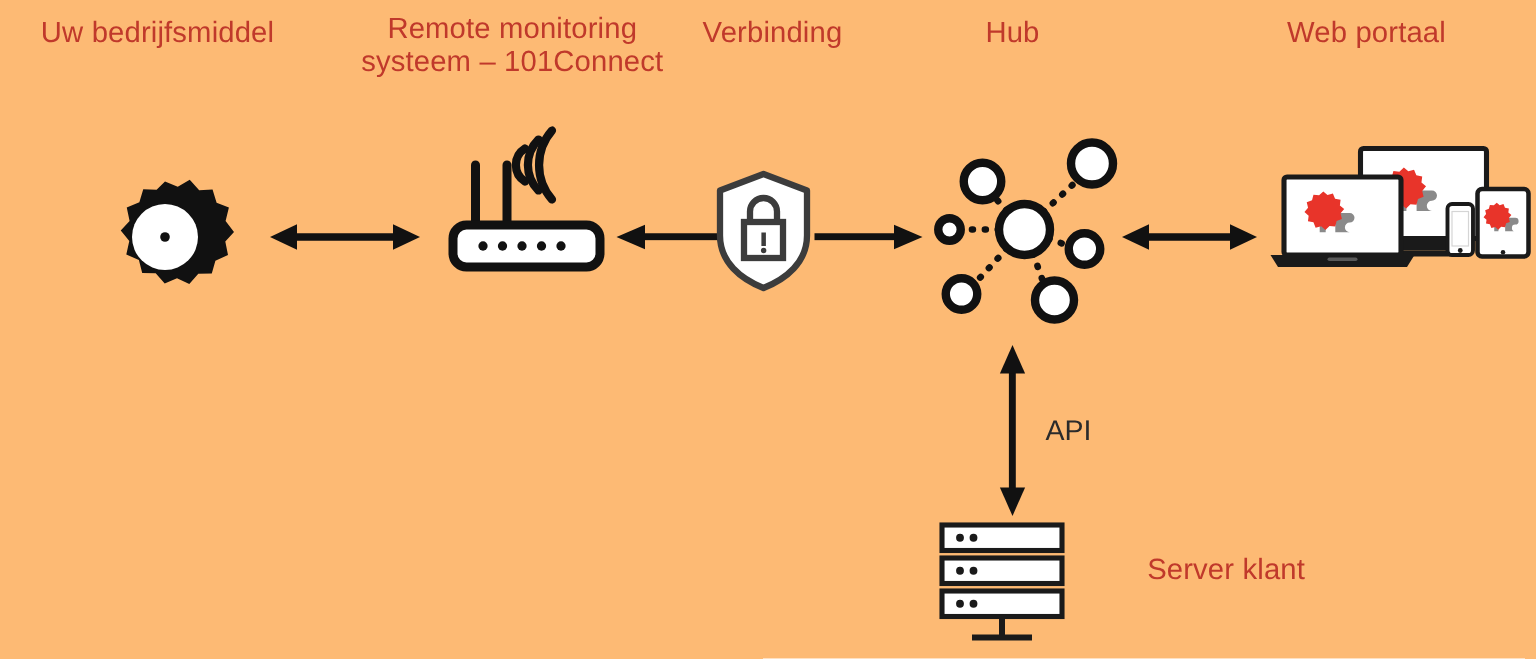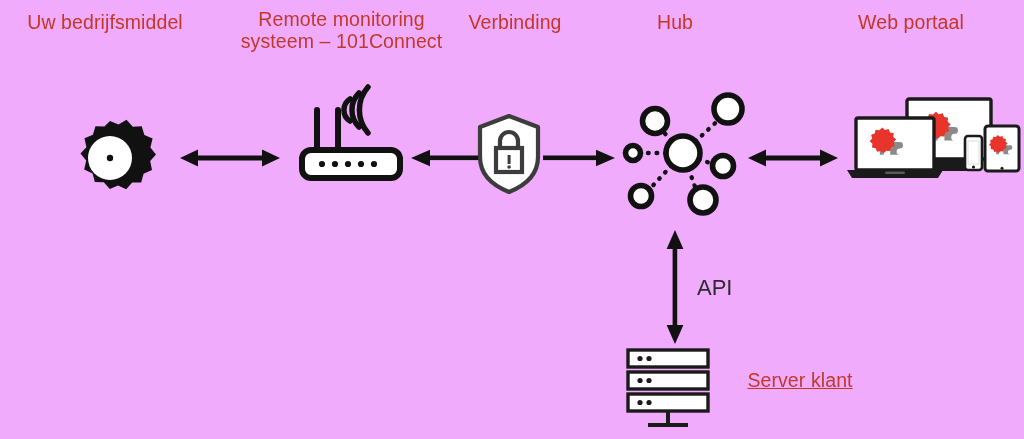--- a/index.html
+++ b/index.html
@@ -8,42 +8,42 @@
     padding: 0;
     background: #ffffff;
   }
   body {
     font-family: "Liberation Sans", sans-serif;
   }
   #canvas {
     position: relative;
     width: 1024px;
     height: 439px;
-    background: #f0abfc;
+    background: #fdba74;
     overflow: hidden;
   }
   .label {
     position: absolute;
     color: #C0392B;
     font-family: "Liberation Sans", sans-serif;
     font-size: 19.5px;
     line-height: 28px;
     font-weight: 400;
     text-align: center;
     white-space: pre-line;
     letter-spacing: 0.1px;
   }
   .label.two-line {
     line-height: 22px;
   }
   .api-label {
     position: absolute;
     color: #2b2b2b;
     font-family: "Liberation Sans", sans-serif;
-    font-size: 22px;
+    font-size: 19px;
     line-height: 22px;
     text-align: center;
   }
   .icon-box {
     position: absolute;
   }
   .icon-box svg {
     display: block;
     overflow: visible;
   }
@@ -59,21 +59,21 @@
 systeem – 101Connect</div>
 
   <div class="label" style="left:615px; top:8px; width:120px;">Hub</div>
 
   <div class="label" style="left:441px; top:8px; width:148px;">Verbinding</div>
 
   <div class="label" style="left:818px; top:8px; width:186px;">Web portaal</div>
 
   <div class="api-label" style="left:697px; top:277px;">API</div>
 
-  <div class="label" style="left:730px; top:366px; width:140px; text-align:center;text-decoration:underline;">Server klant</div>
+  <div class="label" style="left:730px; top:366px; width:140px; text-align:right;">Server klant</div>
 
   <div class="icon-box" style="left:58px; top:106px; width:104px; height:104px;">
     <svg width="104" height="104" viewBox="0 0 104 104">
       <g fill="#111111">
         <path d="M52 6
                  L60.5 9.5 L68.5 4.8 L74.8 11.8 L83.7 11.3 L86.4 20.1 L94.6 23.4
                  L92.4 32.4 L98 39.6 L92.2 46 L94 55 L85.6 58.8 L83.2 67.4
                  L74.2 67.5 L68.2 74.3 L60 70.5 L51.8 74 L45.8 67.2 L36.8 67
                  L34.6 58.4 L26.2 54.6 L28.2 45.6 L22.5 38.6 L28.4 32.3
                  L26.5 23.3 L34.9 19.8 L37.5 11.2 L46.4 11.5 Z" transform="translate(0,9) scale(1.0)"></path>

